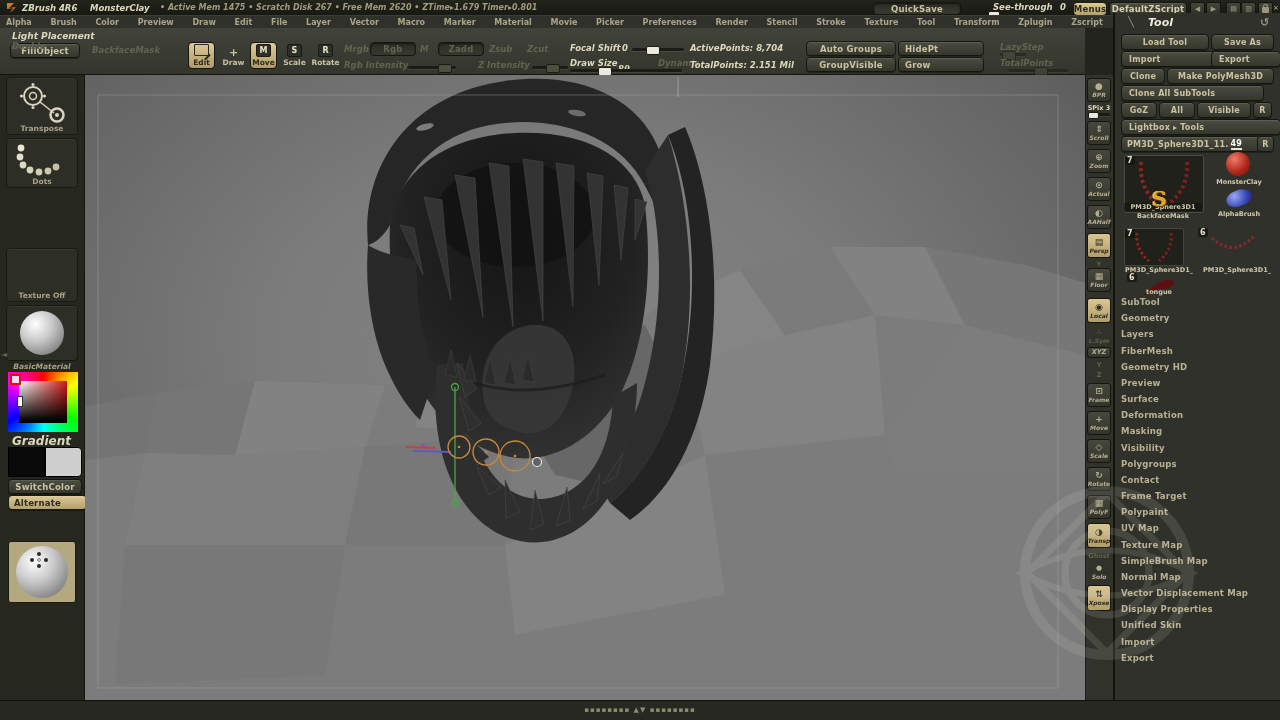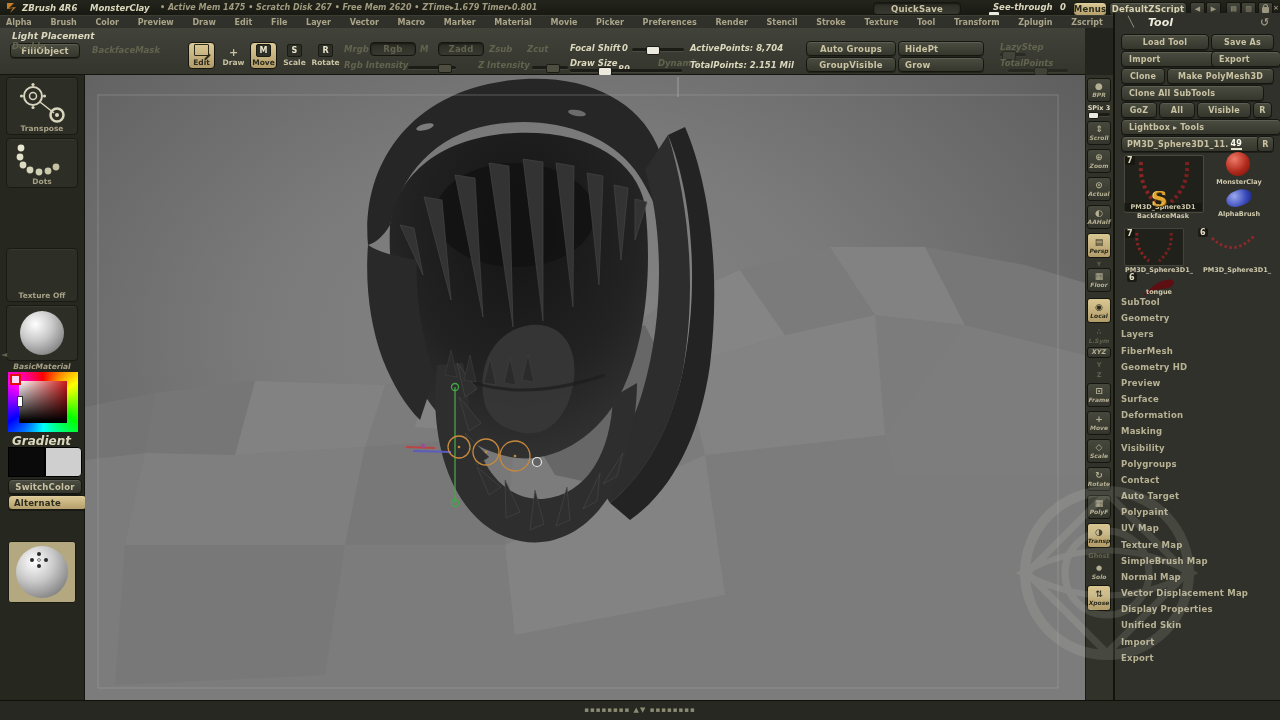--- a/index.html
+++ b/index.html
@@ -574,21 +574,21 @@
     <div>Layers</div>
     <div>FiberMesh</div>
     <div>Geometry HD</div>
     <div>Preview</div>
     <div>Surface</div>
     <div>Deformation</div>
     <div>Masking</div>
     <div>Visibility</div>
     <div>Polygroups</div>
     <div>Contact</div>
-    <div>Auto Target</div>
+    <div>Frame Target</div>
     <div>Polypaint</div>
     <div>UV Map</div>
     <div>Texture Map</div>
     <div>SimpleBrush Map</div>
     <div>Normal Map</div>
     <div>Vector Displacement Map</div>
     <div>Display Properties</div>
     <div>Unified Skin</div>
     <div>Import</div>
     <div>Export</div>

